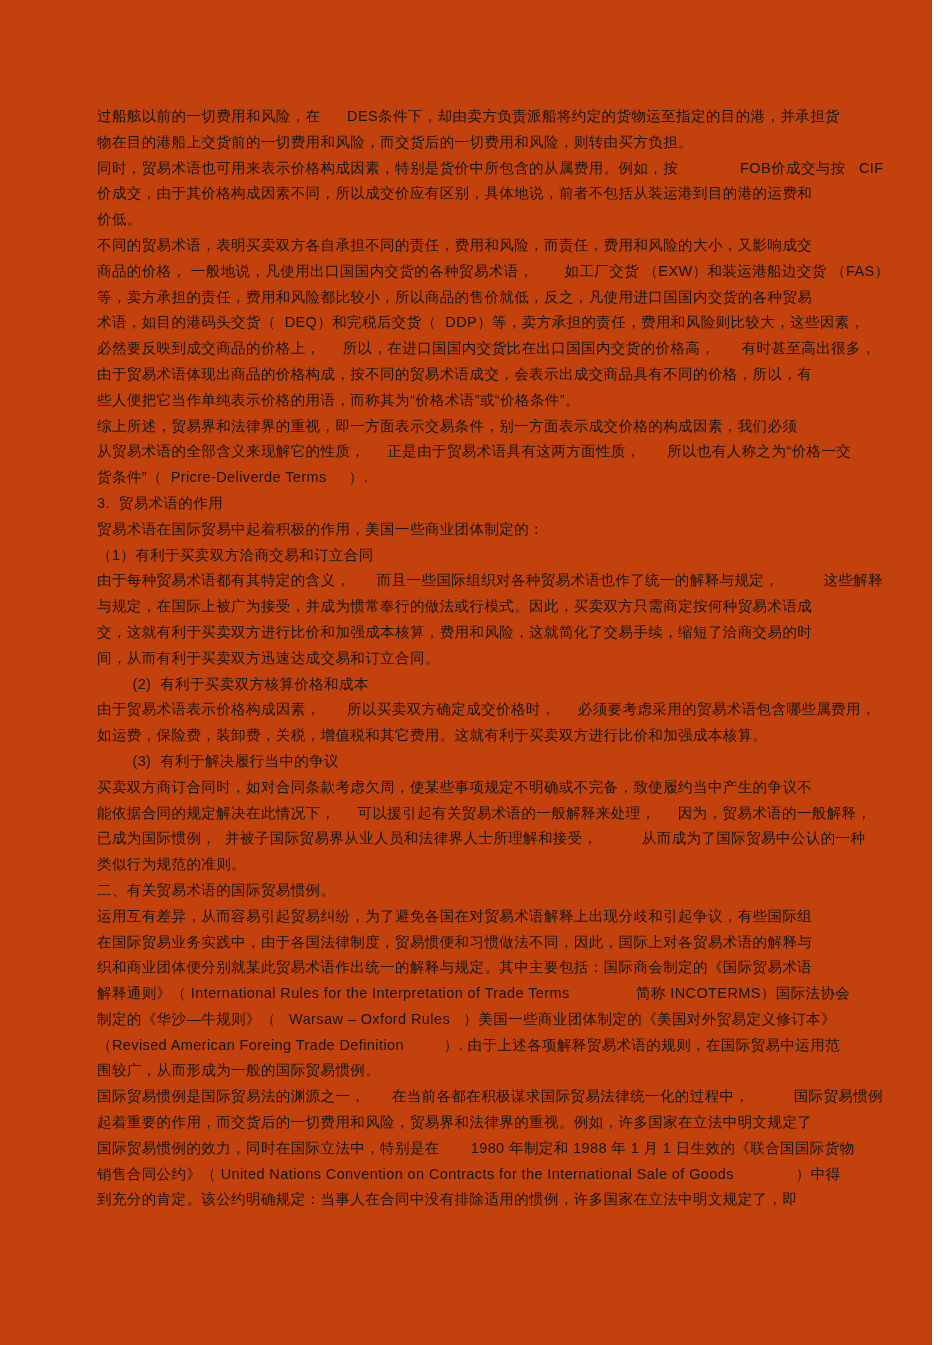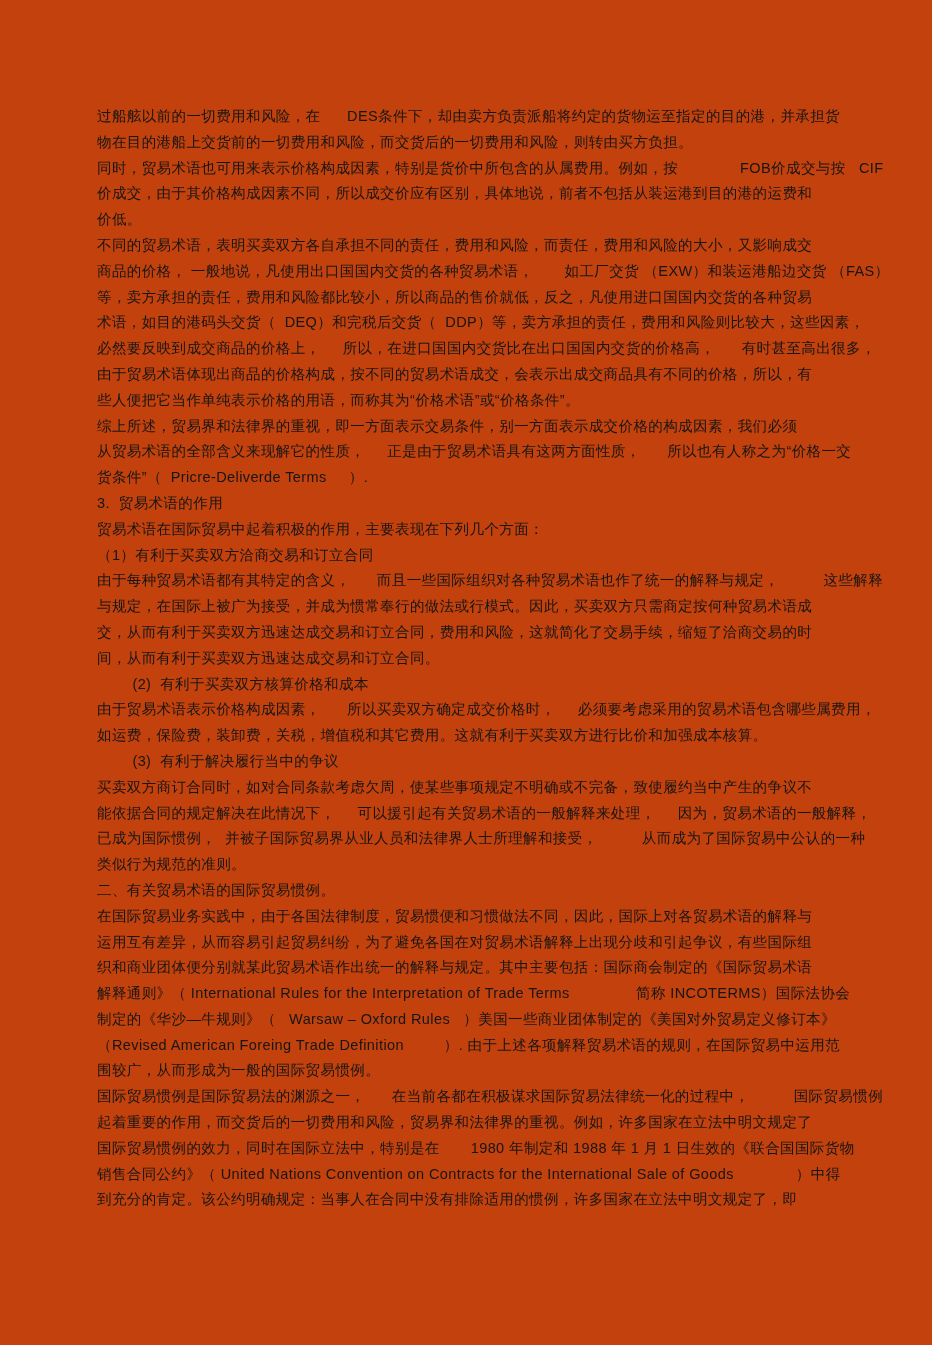--- a/index.html
+++ b/index.html
@@ -45,37 +45,37 @@
       <div class="line">商品的价格， 一般地说，凡使用出口国国内交货的各种贸易术语，       如工厂交货 （EXW）和装运港船边交货 （FAS）</div>
       <div class="line">等，卖方承担的责任，费用和风险都比较小，所以商品的售价就低，反之，凡使用进口国国内交货的各种贸易</div>
       <div class="line">术语，如目的港码头交货（  DEQ）和完税后交货（  DDP）等，卖方承担的责任，费用和风险则比较大，这些因素，</div>
       <div class="line">必然要反映到成交商品的价格上，     所以，在进口国国内交货比在出口国国内交货的价格高，      有时甚至高出很多，</div>
       <div class="line">由于贸易术语体现出商品的价格构成，按不同的贸易术语成交，会表示出成交商品具有不同的价格，所以，有</div>
       <div class="line">些人便把它当作单纯表示价格的用语，而称其为“价格术语”或“价格条件”。</div>
       <div class="line">综上所述，贸易界和法律界的重视，即一方面表示交易条件，别一方面表示成交价格的构成因素，我们必须</div>
       <div class="line">从贸易术语的全部含义来现解它的性质，     正是由于贸易术语具有这两方面性质，      所以也有人称之为“价格一交</div>
       <div class="line">货条件”（  Pricre-Deliverde Terms     ）.</div>
       <div class="line">3.  贸易术语的作用</div>
-      <div class="line">贸易术语在国际贸易中起着积极的作用，主要表现在下列几个方面：</div>
+      <div class="line">贸易术语在国际贸易中起着积极的作用，美国一些商业团体制定的：</div>
       <div class="line">（1）有利于买卖双方洽商交易和订立合同</div>
       <div class="line">由于每种贸易术语都有其特定的含义，      而且一些国际组织对各种贸易术语也作了统一的解释与规定，          这些解释</div>
       <div class="line">与规定，在国际上被广为接受，并成为惯常奉行的做法或行模式。因此，买卖双方只需商定按何种贸易术语成</div>
-      <div class="line">交，从而有利于买卖双方迅速达成交易和订立合同，费用和风险，这就简化了交易手续，缩短了洽商交易的时</div>
+      <div class="line">交，这就有利于买卖双方进行比价和加强成本核算，费用和风险，这就简化了交易手续，缩短了洽商交易的时</div>
       <div class="line">间，从而有利于买卖双方迅速达成交易和订立合同。</div>
       <div class="line">        (2)  有利于买卖双方核算价格和成本</div>
       <div class="line">由于贸易术语表示价格构成因素，      所以买卖双方确定成交价格时，     必须要考虑采用的贸易术语包含哪些属费用，</div>
       <div class="line">如运费，保险费，装卸费，关税，增值税和其它费用。这就有利于买卖双方进行比价和加强成本核算。</div>
       <div class="line">        (3)  有利于解决履行当中的争议</div>
       <div class="line">买卖双方商订合同时，如对合同条款考虑欠周，使某些事项规定不明确或不完备，致使履约当中产生的争议不</div>
       <div class="line">能依据合同的规定解决在此情况下，     可以援引起有关贸易术语的一般解释来处理，     因为，贸易术语的一般解释，</div>
       <div class="line">已成为国际惯例，  并被子国际贸易界从业人员和法律界人士所理解和接受，          从而成为了国际贸易中公认的一种</div>
       <div class="line">类似行为规范的准则。</div>
       <div class="line">二、有关贸易术语的国际贸易惯例。</div>
+      <div class="line">运用互有差异，从而容易引起贸易纠纷，为了避免各国在对贸易术语解释上出现分歧和引起争议，有些国际组</div>
       <div class="line">在国际贸易业务实践中，由于各国法律制度，贸易惯便和习惯做法不同，因此，国际上对各贸易术语的解释与</div>
-      <div class="line">运用互有差异，从而容易引起贸易纠纷，为了避免各国在对贸易术语解释上出现分歧和引起争议，有些国际组</div>
       <div class="line">织和商业团体便分别就某此贸易术语作出统一的解释与规定。其中主要包括：国际商会制定的《国际贸易术语</div>
       <div class="line">解释通则》（ International Rules for the Interpretation of Trade Terms               简称 INCOTERMS）国际法协会</div>
       <div class="line">制定的《华沙—牛规则》（   Warsaw – Oxford Rules   ）美国一些商业团体制定的《美国对外贸易定义修订本》</div>
       <div class="line">（Revised American Foreing Trade Definition         ）. 由于上述各项解释贸易术语的规则，在国际贸易中运用范</div>
       <div class="line">围较广，从而形成为一般的国际贸易惯例。</div>
       <div class="line">国际贸易惯例是国际贸易法的渊源之一，      在当前各都在积极谋求国际贸易法律统一化的过程中，          国际贸易惯例</div>
       <div class="line">起着重要的作用，而交货后的一切费用和风险，贸易界和法律界的重视。例如，许多国家在立法中明文规定了</div>
       <div class="line">国际贸易惯例的效力，同时在国际立法中，特别是在       1980 年制定和 1988 年 1 月 1 日生效的《联合国国际货物</div>
       <div class="line">销售合同公约》（ United Nations Convention on Contracts for the International Sale of Goods              ）中得</div>
       <div class="line">到充分的肯定。该公约明确规定：当事人在合同中没有排除适用的惯例，许多国家在立法中明文规定了，即</div>

